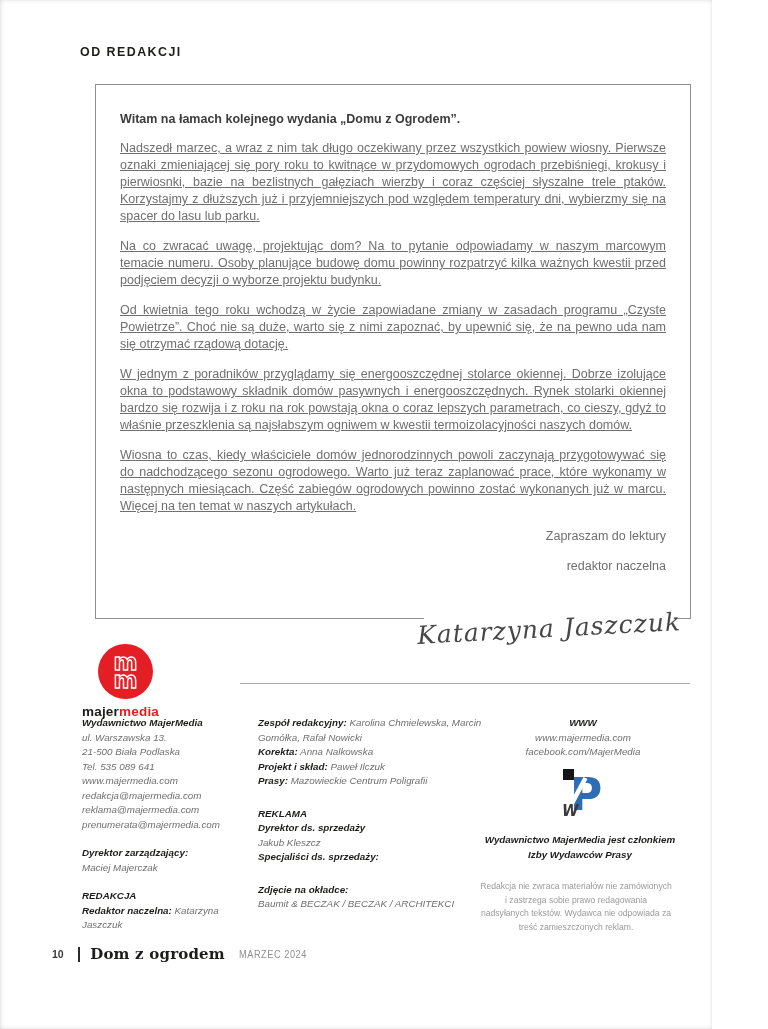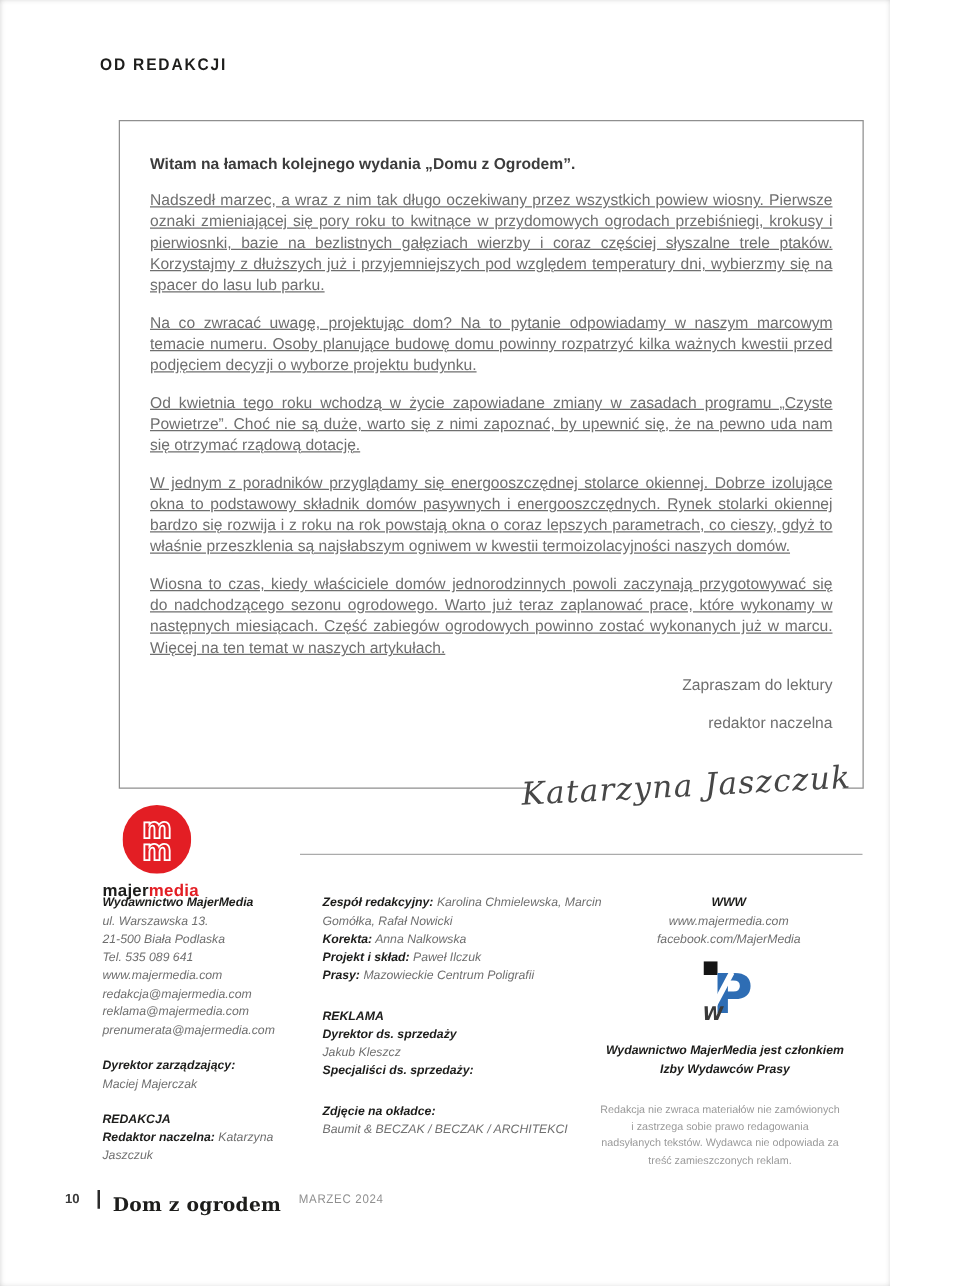--- a/index.html
+++ b/index.html
@@ -7,21 +7,21 @@
     position:relative;width:712px;height:1029px;background:#fff;overflow:hidden;
     font-family:"Liberation Sans",sans-serif;color:#6f6f6f;
     box-shadow:inset 3px 0 4px -2px rgba(0,0,0,.10), inset 0 3px 4px -2px rgba(0,0,0,.07),
                inset -3px 0 4px -2px rgba(0,0,0,.07), inset 0 -3px 4px -2px rgba(0,0,0,.07);
   }
   .section-header{
     position:absolute;left:80px;top:44px;font-size:13.5px;font-weight:800;color:#1d1d1b;
     letter-spacing:1.6px;transform:scaleX(.92);transform-origin:left center;white-space:nowrap;
   }
   .letter-box{
-    position:absolute;left:95px;top:96px;width:596px;height:535px;box-sizing:border-box;
+    position:absolute;left:95px;top:84px;width:596px;height:535px;box-sizing:border-box;
     border:1px solid #8f8f8f;padding:27px 24px 0 24px;overflow:hidden;
   }
   .letter-greeting{font-size:12.5px;font-weight:700;color:#3c3c3c;margin:0 0 14px 0;}
   .letter-box p.body-par{
     font-size:12.5px;line-height:17px;color:#6f6f6f;text-align:justify;margin:0 0 13px 0;text-decoration:underline;
   }
   .letter-closing{font-size:12.5px;line-height:17px;color:#6f6f6f;text-align:right;margin:4px 0 13px 0;}
   .signature-mask{
     position:absolute;left:424px;top:601px;width:250px;height:54px;background:#fff;
     display:flex;align-items:center;justify-content:center;
@@ -44,21 +44,21 @@
   .c-bold{font-weight:700;color:#1d1d1b;}
   .c-line{margin:0;font-style:italic;}
   .c-gap{height:14px;}
   .c-gap-lg{height:18px;}
   .iwp-logo{margin:9px 0 10px 0;}
   .legal{font-size:8.6px;line-height:13.5px;color:#9a9a9a;width:192px;}
   
   .page-footer{position:absolute;left:52px;top:945px;display:flex;align-items:center;}
   .page-num{font-size:10.5px;font-weight:700;color:#3a3a3a;}
   .footer-bar{width:2.5px;height:15px;background:#2b2b2b;margin:0 10px 0 14px;}
-  .footer-title{font-family:"DejaVu Serif",serif;font-size:15px;font-weight:700;color:#1d1d1b;letter-spacing:.2px;margin-top:10px;}
+  .footer-title{font-family:"DejaVu Serif",serif;font-size:15px;font-weight:700;color:#1d1d1b;letter-spacing:.2px;}
   .footer-issue{
     font-size:10px;color:#8f8f8f;margin-left:14px;letter-spacing:.6px;
     transform:scaleX(.92);transform-origin:left center;
   }
 </style>
 </head>
 <body>
 
 <div id="page">
 

